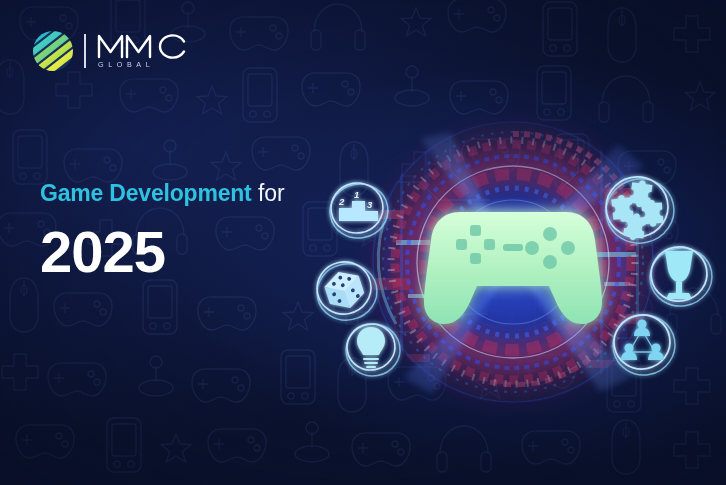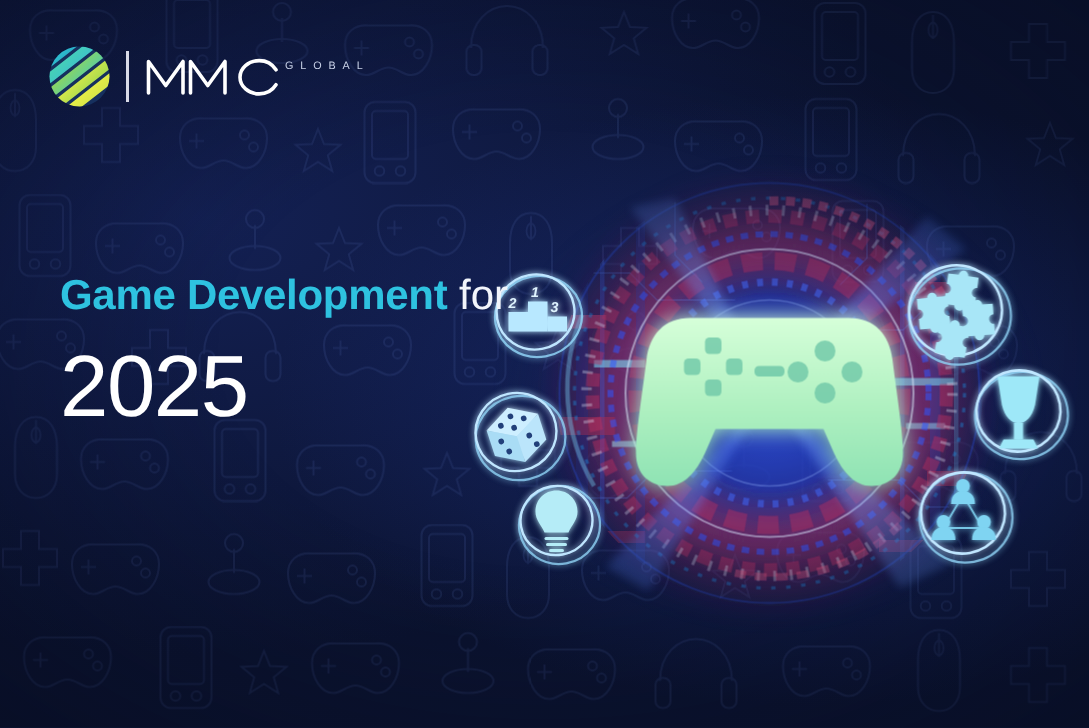--- a/index.html
+++ b/index.html
@@ -26,43 +26,43 @@
     pointer-events:none;
   }
 
   
   #logo {
     position:absolute; left:32px; top:30px;
     display:flex; align-items:center; gap:10px; z-index:14;
   }
   .logo-mark { width:42px; height:42px; flex:0 0 auto; }
   .logo-divider { width:2px; height:34px; background:#e9ecf6; opacity:0.92; }
-  .logo-words { display:flex; flex-direction:row; justify-content:center; }
+  .logo-words { display:flex; flex-direction:column; justify-content:center; }
   .logo-mmc { height:26px; }
   .logo-global {
     font-size:7.2px; letter-spacing:4.6px; color:#c9d2e8;
     font-weight:400; margin-top:1px; padding-left:2px;
   }
 
   
   #headline {
     position:absolute; left:40px; top:176px; z-index:14;
     width:320px;
   }
   .line1 {
     font-size:22.5px; color:#f2f5fb; font-weight:400;
     letter-spacing:-0.1px; line-height:1.22; white-space:nowrap;
   }
   .line2 {
-    font-size:28px; line-height:1.3; white-space:nowrap; margin-top:3px;
+    font-size:23px; line-height:1.3; white-space:nowrap; margin-top:3px;
   }
   .line2 .accent { color:#2ec2e0; font-weight:700; letter-spacing:-0.2px; }
   .line2 .plain  { color:#f2f5fb; font-weight:400; }
   .year {
-    font-size:58px; font-weight:400; color:#ffffff;
+    font-size:58px; font-weight:700; color:#ffffff;
     letter-spacing:-1px; line-height:1; margin-top:14px;
   }
 
   
   #hero {
     position:absolute; left:300px; top:92px; width:426px; height:330px; z-index:6;
     -webkit-mask-image:radial-gradient(ellipse 62% 58% at 50% 54%, #000 42%, rgba(0,0,0,0.55) 72%, rgba(0,0,0,0) 100%);
     mask-image:radial-gradient(ellipse 62% 58% at 50% 54%, #000 42%, rgba(0,0,0,0.55) 72%, rgba(0,0,0,0) 100%);
   }
   #hero svg { width:100%; height:100%; display:block; }

